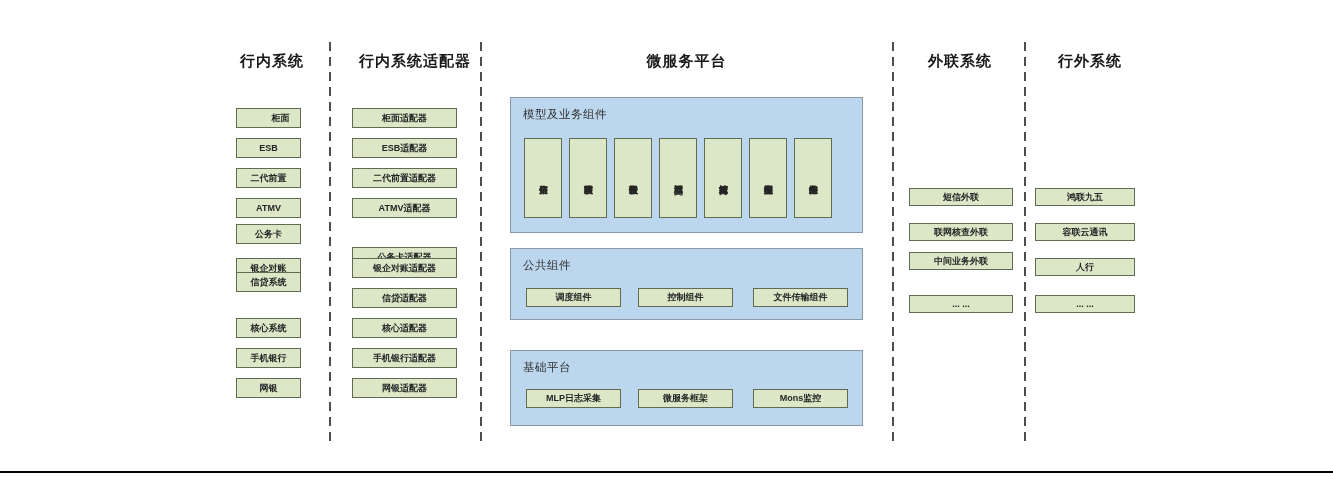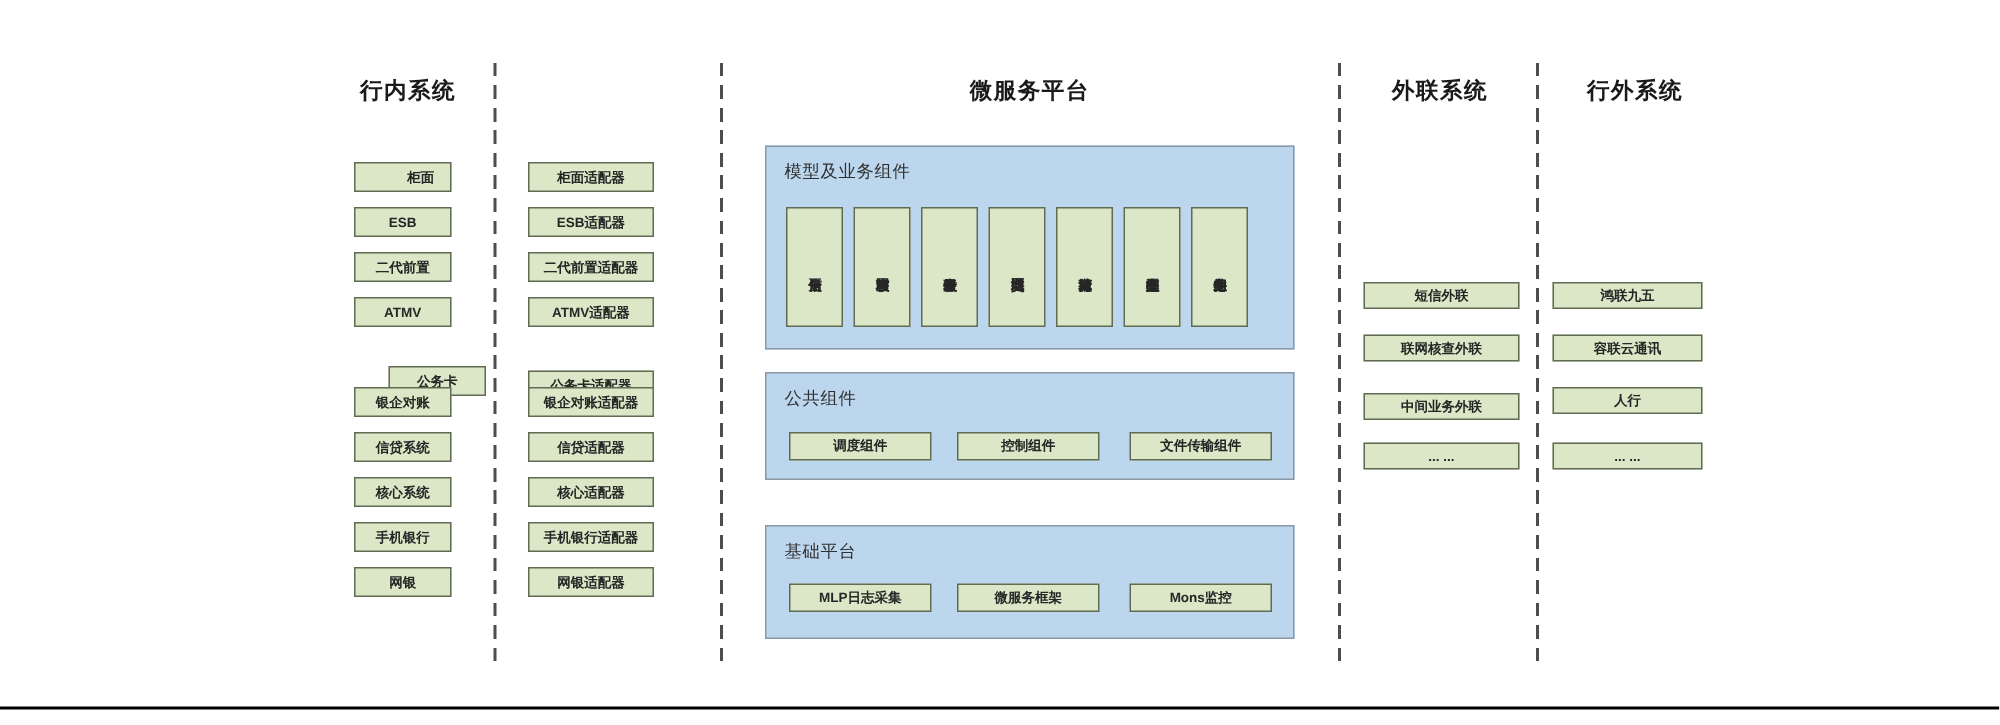--- a/index.html
+++ b/index.html
@@ -46,21 +46,21 @@
     display: flex;
     align-items: center;
     justify-content: center;
     font-size: 9px;
     font-weight: bold;
     color: var(--text-dark);
     text-align: center;
     overflow: hidden;
   }
   .c1 { left: 236px; width: 65px;  height: 20px; }
-  .c2 { left: 352px; width: 84px; height: 20px; }
+  .c2 { left: 352px; width: 105px; height: 20px; }
   .c4 { left: 909px; width: 104px; height: 18px; }
   .c5 { left: 1035px; width: 100px; height: 18px; }
   .panel {
     position: absolute;
     left: 510px;
     width: 353px;
     background: var(--panel-blue);
     border: 1.5px solid var(--panel-blue-border);
   }
   .panel-label {
@@ -91,36 +91,37 @@
     height: 2px;
     background: var(--bottom-line);
   }
 </style>
 </head>
 <body>
 
 <div class="stage">
 
   <div class="col-header" style="left:210px;width:124px;">行内系统</div>
+  <div class="col-header" style="left:330px;width:170px;">行内系统适配器</div>
   <div class="col-header" style="left:510px;width:353px;">微服务平台</div>
   <div class="col-header" style="left:895px;width:130px;">外联系统</div>
   <div class="col-header" style="left:1025px;width:130px;">行外系统</div>
 
   <div class="vdash" style="left:329px;"></div>
   <div class="vdash" style="left:480px;"></div>
   <div class="vdash" style="left:892px;"></div>
   <div class="vdash" style="left:1024px;"></div>
 
   <div class="gbox c1" style="top:108px;padding-left:24px;">柜面</div>
   <div class="gbox c1" style="top:138px;">ESB</div>
   <div class="gbox c1" style="top:168px;">二代前置</div>
   <div class="gbox c1" style="top:198px;">ATMV</div>
-  <div class="gbox c1" style="top:244px;margin-left:23px;">公务卡</div>
+  <div class="gbox c1" style="top:224px;">公务卡</div>
   <div class="gbox c1" style="top:258px;">银企对账</div>
-  <div class="gbox c1" style="top:288px;">信贷系统</div>
+  <div class="gbox c1" style="top:272px;">信贷系统</div>
   <div class="gbox c1" style="top:318px;">核心系统</div>
   <div class="gbox c1" style="top:348px;">手机银行</div>
   <div class="gbox c1" style="top:378px;">网银</div>
 
   <div class="gbox c2" style="top:108px;">柜面适配器</div>
   <div class="gbox c2" style="top:138px;">ESB适配器</div>
   <div class="gbox c2" style="top:168px;">二代前置适配器</div>
   <div class="gbox c2" style="top:198px;">ATMV适配器</div>
   <div class="gbox c2" style="top:228px;margin-top:19px;">公务卡适配器</div>
   <div class="gbox c2" style="top:258px;">银企对账适配器</div>
@@ -149,21 +150,21 @@
 
   <div class="panel" style="top:350px;height:76px;">
     <div class="panel-label">基础平台</div>
     <div class="gbox hbox-row-c" style="left:15px;">MLP日志采集</div>
     <div class="gbox hbox-row-c" style="left:127px;">微服务框架</div>
     <div class="gbox hbox-row-c" style="left:242px;">Mons监控</div>
   </div>
 
   <div class="gbox c4" style="top:188px;">短信外联</div>
   <div class="gbox c4" style="top:223px;">联网核查外联</div>
-  <div class="gbox c4" style="top:262px;">中间业务外联</div>
+  <div class="gbox c4" style="top:252px;">中间业务外联</div>
   <div class="gbox c4" style="top:295px;">... ...</div>
 
   <div class="gbox c5" style="top:188px;">鸿联九五</div>
   <div class="gbox c5" style="top:223px;">容联云通讯</div>
   <div class="gbox c5" style="top:258px;">人行</div>
   <div class="gbox c5" style="top:295px;">... ...</div>
 
   <div class="bottom-line"></div>
 </div>
 

